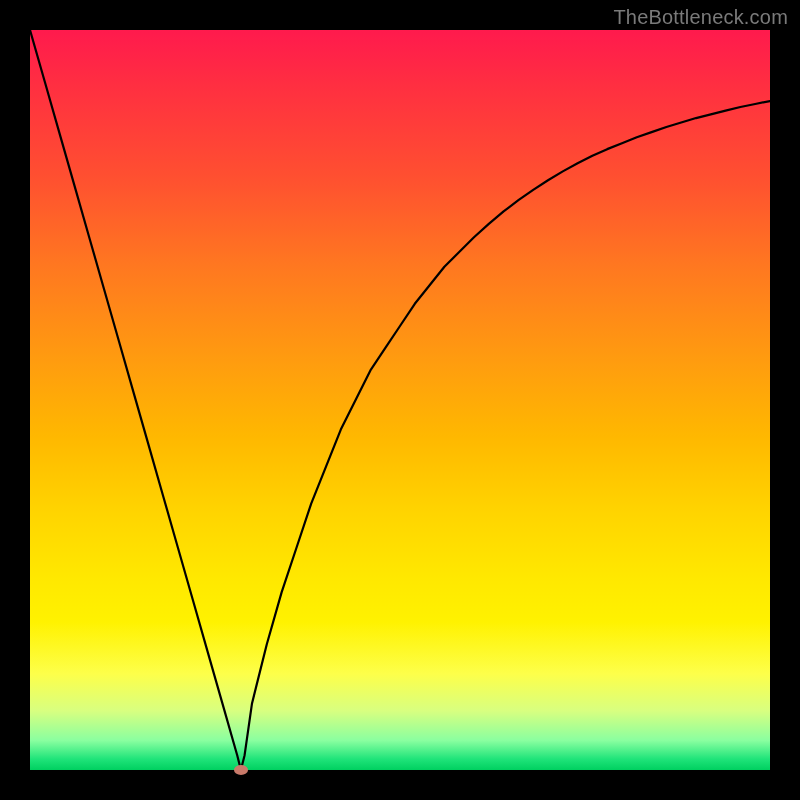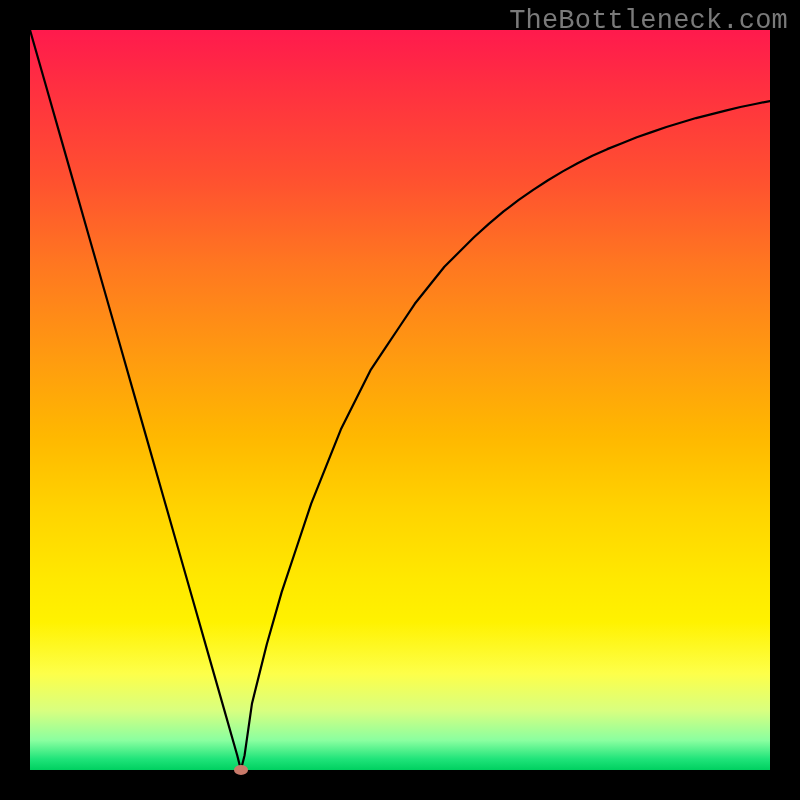--- a/index.html
+++ b/index.html
@@ -45,22 +45,22 @@
     width: 14px;
     height: 10px;
     border-radius: 50%;
     background: #c97a6a;
     transform: translate(-50%, -50%);
   }
   .watermark {
     position: absolute;
     top: 6px;
     right: 12px;
-    font-family: Liberation Mono, monospace;
-    font-size: 27px;
+    font-family: Liberation Sans, sans-serif;
+    font-size: 20px;
     color: #7a7a7a;
     letter-spacing: 0.2px;
     user-select: none;
   }
 </style>
 </head>
 <body>
 
 <div class="stage">
   <div class="watermark">TheBottleneck.com</div>

